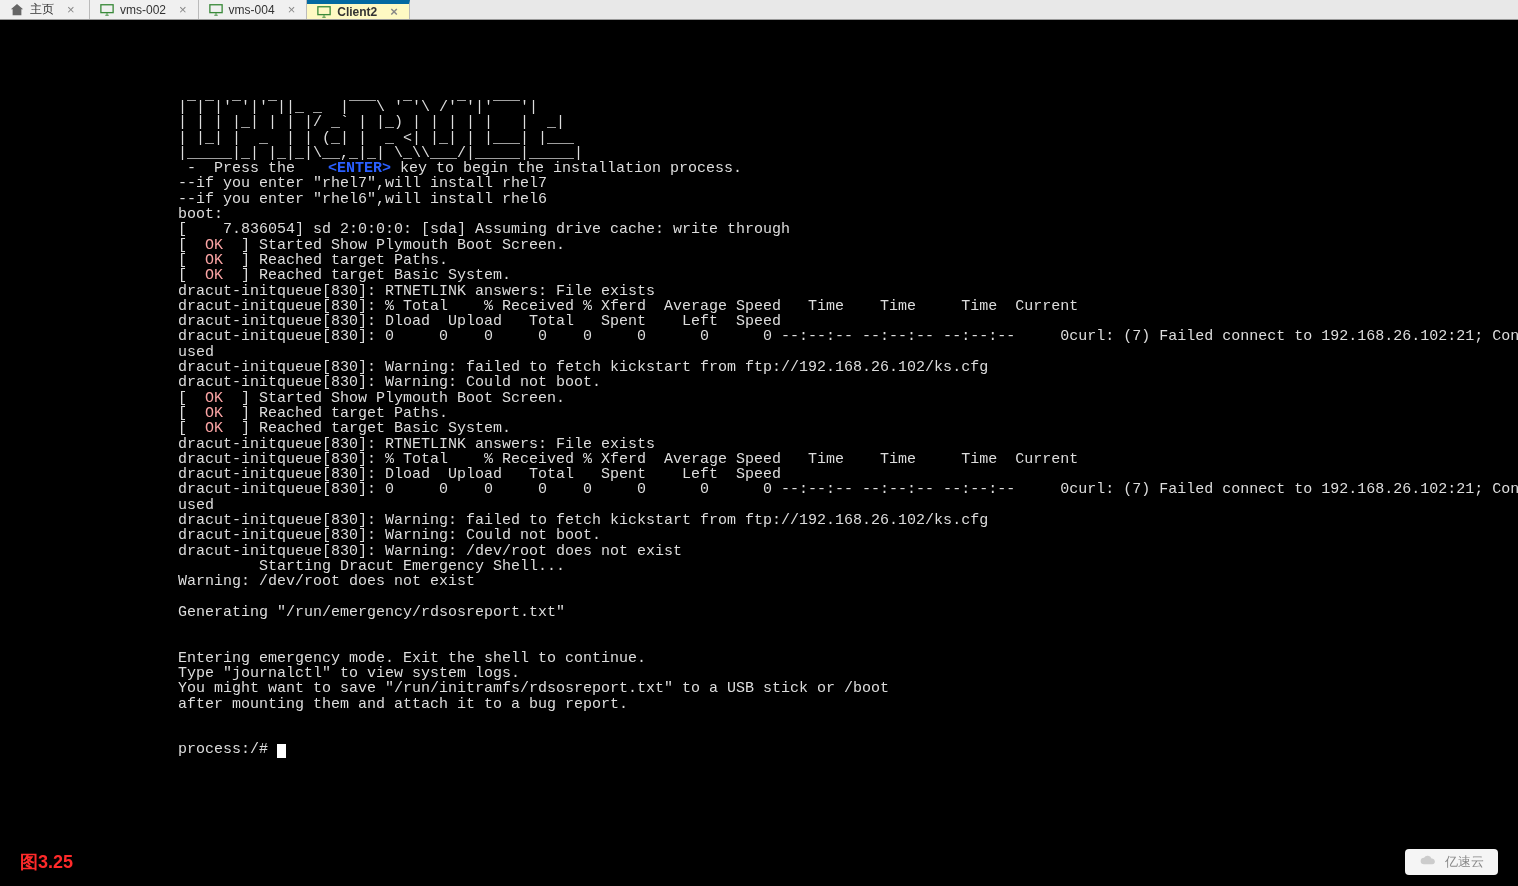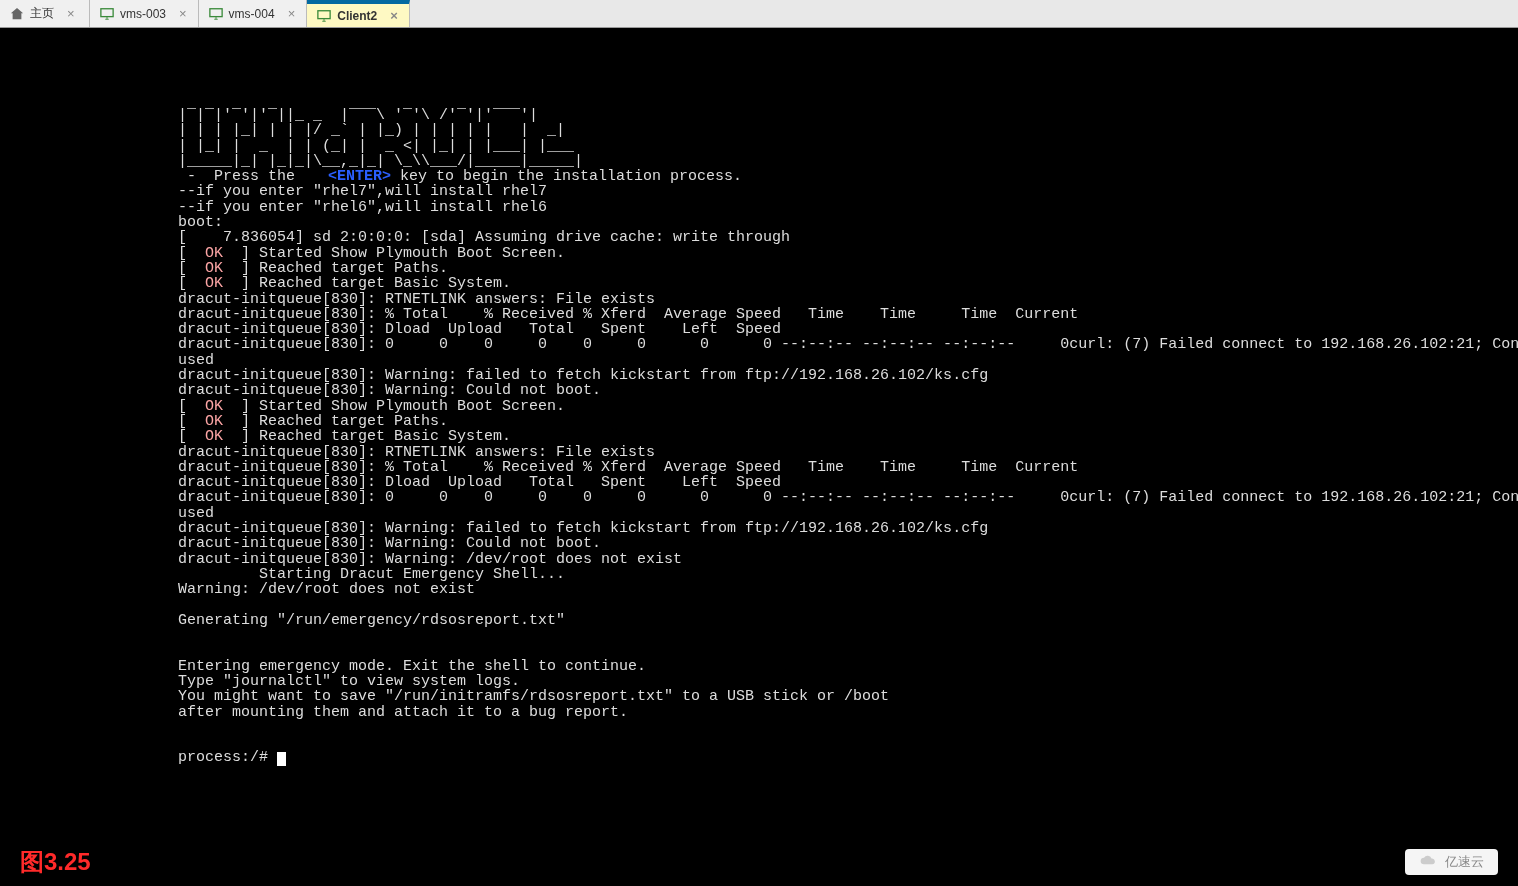--- a/index.html
+++ b/index.html
@@ -6,21 +6,21 @@
     body {
       font-family: "Segoe UI", Tahoma, sans-serif;
       background: #000;
       width: 1518px;
       height: 886px;
       overflow: hidden;
       position: relative;
     }
     .tab-bar {
       background: #e8e8e8;
-      height: 28px;
+      height: 20px;
       display: flex;
       align-items: stretch;
       border-bottom: 1px solid #999;
     }
     .tab {
       display: flex;
       align-items: center;
       padding: 0 8px 0 10px;
       border-right: 1px solid #bbb;
       background: #f0f0f0;
@@ -70,21 +70,21 @@
       height: 48px;
       background: #000;
       display: flex;
       align-items: center;
       justify-content: space-between;
       padding: 0 20px;
     }
     .footer-label {
       color: #ff2a2a;
       font-weight: bold;
-      font-size: 24px;
+      font-size: 18px;
       font-family: "Microsoft YaHei", sans-serif;
     }
     .footer-brand {
       background: #f5f5f5;
       color: #888;
       padding: 4px 14px;
       border-radius: 4px;
       font-size: 13px;
       display: flex;
       align-items: flex-end;
@@ -105,21 +105,21 @@
     <span>主页</span>
     <span class="tab-close">×</span>
   </div>
   <div class="tab">
     <span class="tab-icon">
       <svg viewBox="0 0 16 16" width="14" height="14">
           <rect x="1" y="2" width="14" height="9" fill="none" stroke="#3a8a3a" stroke-width="1.5"></rect>
           <path stroke="#3a8a3a" d="M6 14h4M8 11v3"></path>
         </svg>
     </span>
-    <span>vms-003</span>
+    <span>vms-002</span>
     <span class="tab-close">×</span>
   </div>
   <div class="tab">
     <span class="tab-icon">
       <svg viewBox="0 0 16 16" width="14" height="14">
           <rect x="1" y="2" width="14" height="9" fill="none" stroke="#3a8a3a" stroke-width="1.5"></rect>
           <path stroke="#3a8a3a" d="M6 14h4M8 11v3"></path>
         </svg>
     </span>
     <span>vms-004</span>

